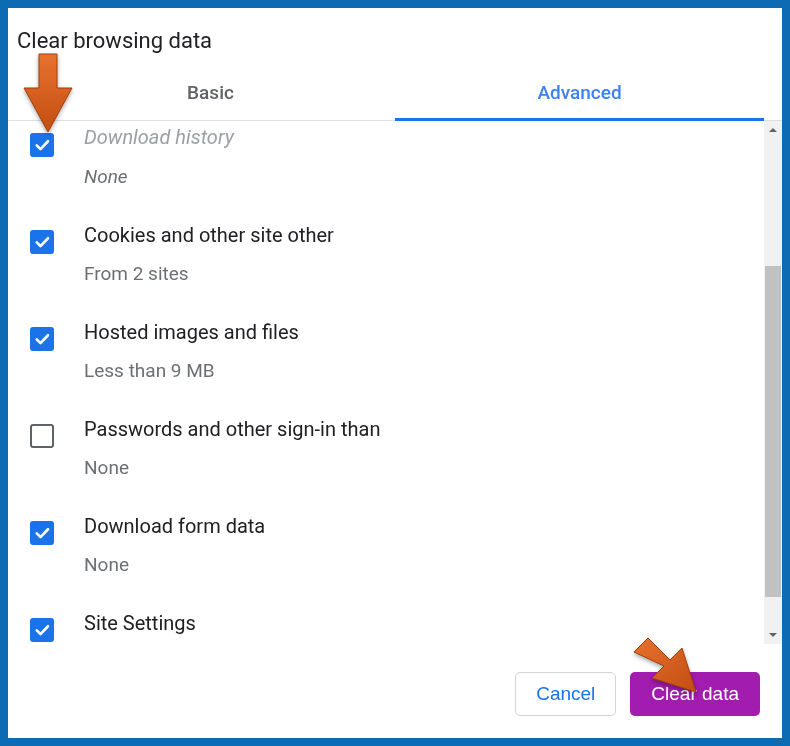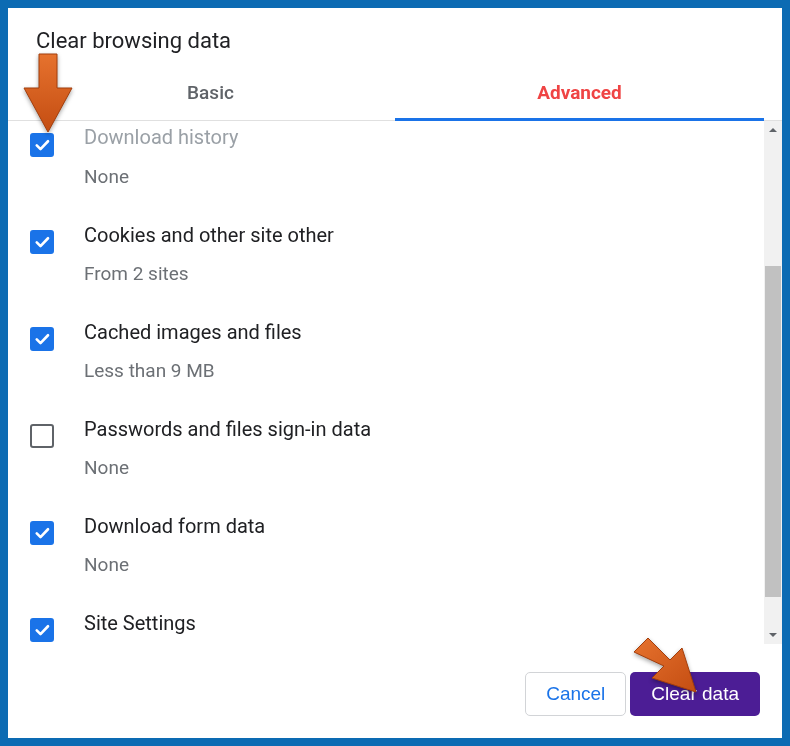--- a/index.html
+++ b/index.html
@@ -15,39 +15,39 @@
     background: #fff;
     width: 100%;
     height: 100%;
     display: flex;
     flex-direction: column;
     position: relative;
   }
   .title {
     font-size: 22px;
     color: #202124;
-    padding: 20px 0 14px 28px;
+    padding: 20px 0 14px 9px;
     font-weight: 400;
   }
   .tabs {
     display: flex;
     border-bottom: 1px solid #e0e0e0;
     padding: 0 18px;
   }
   .tab {
     flex: 1;
     text-align: center;
     font-size: 19px;
     padding: 14px 0 16px 0;
     color: #5f6368;
     cursor: pointer;
     position: relative;
     font-weight: 500;
   }
-  .tab.active { color: #ef4444; font-weight: bold; }
+  .tab.active { color: #3b82f6; }
   .tab.active::after {
     content: "";
     position: absolute;
     left: 0; right: 0; bottom: -1px;
     height: 3px;
     background: #1a73e8;
   }
   .scroll-area {
     flex: 1;
     overflow: hidden;
@@ -56,21 +56,21 @@
   }
   .list {
     flex: 1;
     padding-right: 0;
   }
   .item {
     display: flex;
     align-items: flex-start;
     padding: 14px 0 14px 22px;
   }
-  .item.first { padding-top: 0; }
+  .item.first { padding-top: 0; font-style: italic; }
   .item.first .item-title {
     color: #bfbfbf;
     text-decoration: line-through;
     text-decoration-color: #d0d0d0;
     position: relative;
     top: -1px;
   }
   
   .item.first .item-title {
     text-decoration: none;
@@ -139,38 +139,38 @@
     left: 1px; right: 1px;
     top: 26%;
     height: 68%;
     background: #c1c1c1;
     border-radius: 0;
     cursor: pointer;
   }
   .footer {
     display: flex;
     justify-content: flex-end;
-    gap: 4px;
+    gap: 14px;
     padding: 28px 22px 22px 0;
   }
   .btn {
     font-size: 19px;
     font-weight: 500;
     padding: 10px 20px;
     border-radius: 5px;
     cursor: pointer;
     border: 1px solid transparent;
   }
   .btn-cancel {
     color: #1a73e8;
     background: #fff;
     border: 1px solid #d2d4d7;
   }
   .btn-primary {
-    background: #4c1d95;
+    background: #a21caf;
     color: #fff;
   }
   
   .arrow {
     position: absolute;
     pointer-events: none;
   }
   .arrow svg { filter: drop-shadow(0 2px 2px rgba(0,0,0,0.35)); }
 </style>
 </head>
@@ -212,31 +212,31 @@
         </div>
       </div>
 
       <div class="item">
         <div class="checkbox checked">
           <svg width="18" height="18" viewBox="0 0 24 24">
               <path fill="none" stroke="#fff" stroke-width="3.5" stroke-linecap="round" stroke-linejoin="round" d="M5 12.5l5 5L20 7"></path>
             </svg>
         </div>
         <div class="item-texts">
-          <div class="item-title">Cached images and files</div>
+          <div class="item-title">Hosted images and files</div>
           <div class="item-sub">Less than 9 MB</div>
         </div>
       </div>
 
       <div class="item">
         <div class="checkbox">
           
         </div>
         <div class="item-texts">
-          <div class="item-title">Passwords and files sign-in data</div>
+          <div class="item-title">Passwords and other sign-in than</div>
           <div class="item-sub">None</div>
         </div>
       </div>
 
       <div class="item">
         <div class="checkbox checked">
           <svg width="18" height="18" viewBox="0 0 24 24">
               <path fill="none" stroke="#fff" stroke-width="3.5" stroke-linecap="round" stroke-linejoin="round" d="M5 12.5l5 5L20 7"></path>
             </svg>
         </div>

